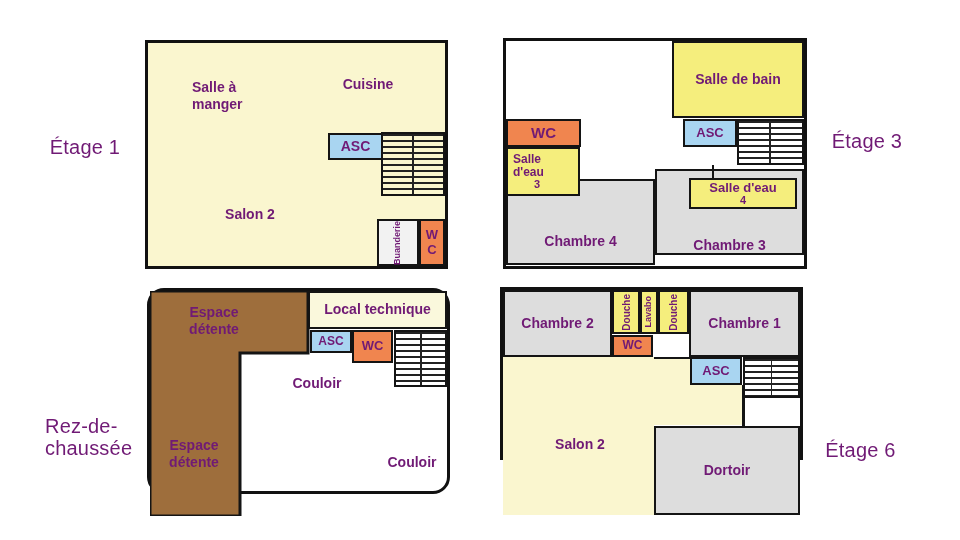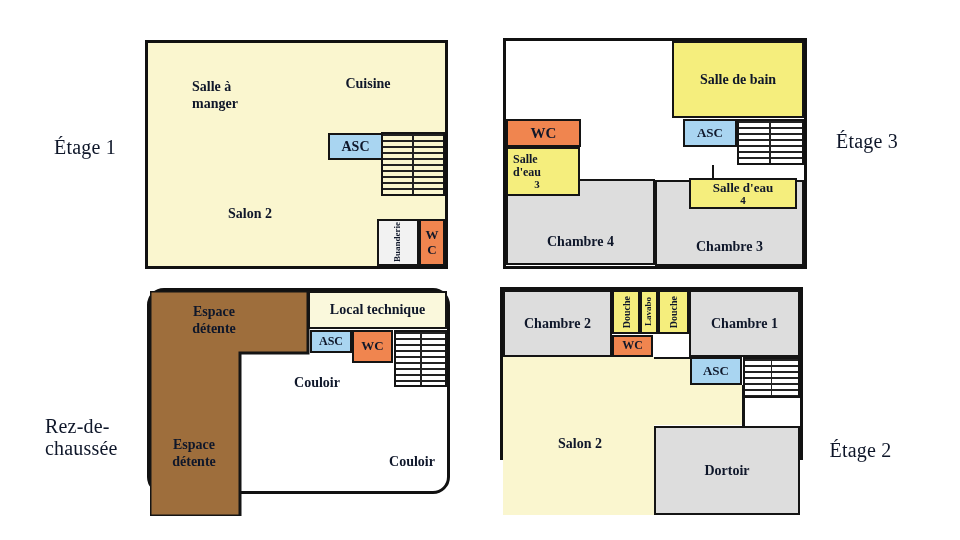--- a/index.html
+++ b/index.html
@@ -1,18 +1,18 @@
 <!DOCTYPE html>
 <html><head>
 <meta charset="utf-8">
 <style>
   html,body{margin:0;padding:0;background:#fff;}
   #stage{
     position:relative;width:960px;height:540px;background:#ffffff;overflow:hidden;
-    font-family:Liberation Serif, serif;color:#0f172a;
+    font-family:Liberation Sans, sans-serif;color:#701a75;
   }
   .plan{position:absolute;border:3px solid #111;box-sizing:border-box;}
   .room{position:absolute;box-sizing:border-box;border:2px solid #141414;
         display:flex;align-items:center;justify-content:center;
         font-weight:bold;text-align:center;line-height:1.1;}
   .noborder{border:none;}
   .lbl{position:absolute;font-weight:bold;line-height:1.18;}
   .floor-label{position:absolute;font-weight:400;font-size:20px;line-height:1.12;letter-spacing:.2px;}
   .gray{background:#DDDDDD;}
   .yellow{background:#F5EE7D;}
@@ -61,21 +61,21 @@
   <div class="plan" style="left:503px;top:38px;width:304px;height:231px;background:#ffffff;">
     <div class="room yellow f14" style="left:166px;top:0px;width:132px;height:77px;">
       <span>Salle de bain</span>
     </div>
     <div class="room orange f15" style="left:0px;top:78px;width:75px;height:28px;">
       <span>WC</span>
     </div>
     <div class="room gray f14" style="left:0px;top:138px;width:149px;height:86px;align-items:center;">
       <span style="margin-top:40px;">Chambre 4</span>
     </div>
-    <div class="room gray f14" style="left:149px;top:139px;width:149px;height:86px;align-items:center;">
+    <div class="room gray f14" style="left:149px;top:128px;width:149px;height:86px;align-items:flex-end;">
       <span style="margin-top:48px;">Chambre 3</span>
     </div>
     <div class="room yellow f12" style="left:0px;top:106px;width:74px;height:49px;flex-direction:column;align-items:flex-start;padding-left:5px;">
       <span class="tl" style="width:48px;">Salle d'eau</span>
       <span class="se-num" style="width:48px;">3</span>
     </div>
     <div class="room blue f13" style="left:177px;top:78px;width:54px;height:28px;">
       <span>ASC</span>
     </div>
     <div class="stairs" style="left:231px;top:78px;width:67px;height:46px;"></div>
@@ -132,15 +132,15 @@
     <div class="room blue f13" style="left:187px;top:67px;width:52px;height:28px;">
       <span>ASC</span>
     </div>
     <div class="stairs" style="left:240px;top:67px;width:57px;height:41px;"></div>
     <div class="wall" style="left:239px;top:95px;width:3px;height:43px;"></div>
     <div class="lbl f14 tc" style="left:27px;top:146px;width:100px;">Salon 2</div>
     <div class="room gray f14" style="left:151px;top:136px;width:146px;height:89px;">
       <span>Dortoir</span>
     </div>
   </div>
-  <div class="floor-label tc" style="left:808px;top:439px;width:105px;">Étage 2</div>
+  <div class="floor-label tc" style="left:808px;top:439px;width:105px;">Étage 6</div>
 
 </div>
 
 </body></html>

